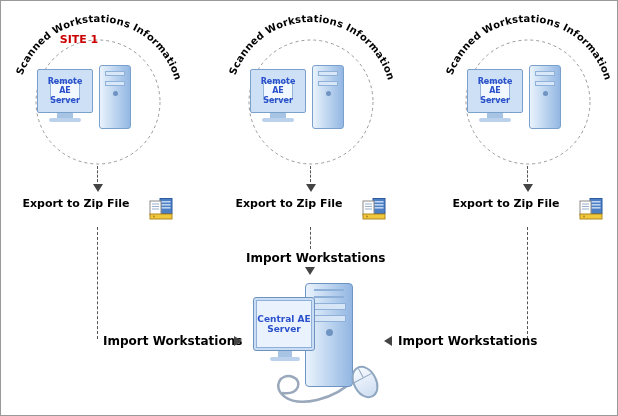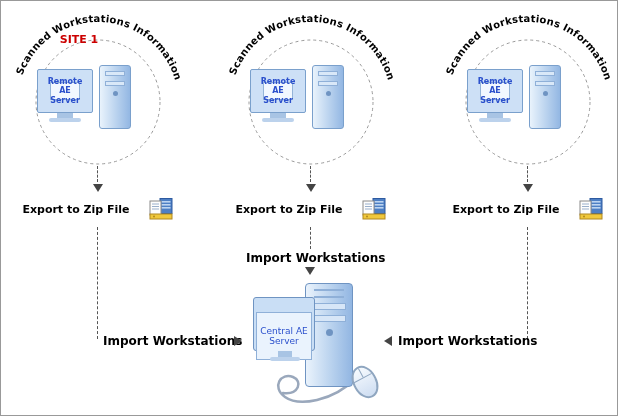--- a/index.html
+++ b/index.html
@@ -27,21 +27,21 @@
   .stand-base{position:absolute;left:12px;top:53px;width:32px;height:4px;background:#bcd2ec;border-radius:2px;}
   .tower{position:absolute;left:62px;top:0;width:30px;height:62px;border:1px solid #7aa0cc;border-radius:3px;
     background:linear-gradient(90deg,#e9f3fc,#b9d2ee 55%,#93b7e3);}
   .tower .slot{margin:5px auto 3px;width:18px;height:3px;background:#d9e8f8;border:1px solid #8fb0d8;}
   .tower .dot{margin:5px auto;width:5px;height:5px;border-radius:50%;background:#6f94c2;}
 
   .stub{position:absolute;left:94px;top:161px;width:0;height:16px;border-left:1px dashed #555;}
   .arrow-down{position:absolute;width:0;height:0;border-left:5px solid transparent;
     border-right:5px solid transparent;border-top:8px solid #444;}
   .site .arrow-down{left:90px;top:179px;}
-  .export-row{position:absolute;left:0;top:192px;width:100%;display:flex;align-items:center;
+  .export-row{position:absolute;left:0;top:192px;width:100%;display:flex;
     justify-content:center;gap:18px;}
   .export-label{font-size:11px;font-weight:bold;color:#000;white-space:nowrap;}
 
   
   .vline{position:absolute;width:0;border-left:1px dashed #555;}
   .import-label{position:absolute;font-size:12px;font-weight:bold;color:#000;white-space:nowrap;}
   .arrow-right{position:absolute;width:0;height:0;border-top:5px solid transparent;
     border-bottom:5px solid transparent;border-left:8px solid #444;}
   .arrow-left{position:absolute;width:0;height:0;border-top:5px solid transparent;
     border-bottom:5px solid transparent;border-right:8px solid #444;}
@@ -51,21 +51,21 @@
   .cable{position:absolute;left:0;top:0;}
   .c-tower{position:absolute;left:64px;top:4px;width:46px;height:102px;border:1px solid #6f94c2;
     border-radius:4px;background:linear-gradient(90deg,#eaf3fc,#b9d2ee 55%,#92b6e2);}
   .c-tower .vent{margin:5px auto 2px;width:30px;height:2px;background:#8fb0d8;}
   .c-tower .bay{margin:5px auto;width:32px;height:5px;background:#d7e6f7;border:1px solid #8fb0d8;}
   .c-tower .pbtn{margin:7px auto;width:7px;height:7px;border-radius:50%;background:#6f94c2;}
   .c-monitor{position:absolute;left:12px;top:18px;width:62px;height:54px;background:#c9def5;
     border:1px solid #6f94c2;border-radius:3px;padding:2px;box-sizing:border-box;}
   .c-screen{width:100%;height:100%;background:#eaf3fd;border:1px solid #8fb0d8;box-sizing:border-box;
     display:flex;align-items:center;justify-content:center;text-align:center;
-    font-size:9px;font-weight:normal;color:#2b50cc;line-height:1.15;margin-top:12px;}
+    font-size:9px;font-weight:bold;color:#2b50cc;line-height:1.15;}
   .c-stand{position:absolute;left:37px;top:72px;width:14px;height:6px;background:#a8c4e4;}
   .c-stand-base{position:absolute;left:29px;top:78px;width:30px;height:4px;background:#bcd2ec;border-radius:2px;}
   .mouse{position:absolute;left:112px;top:86px;width:24px;height:34px;border:2px solid #8fa6c0;
     border-radius:12px / 16px;background:linear-gradient(180deg,#f6fafe,#cfdef2);
     transform:rotate(-28deg);box-sizing:border-box;}
   .mouse-split{position:absolute;left:0;right:0;top:10px;height:1px;background:#8fa6c0;}
   .mouse-line{position:absolute;left:50%;top:0;width:1px;height:10px;background:#8fa6c0;}
 </style>
 </head>
 <body>

